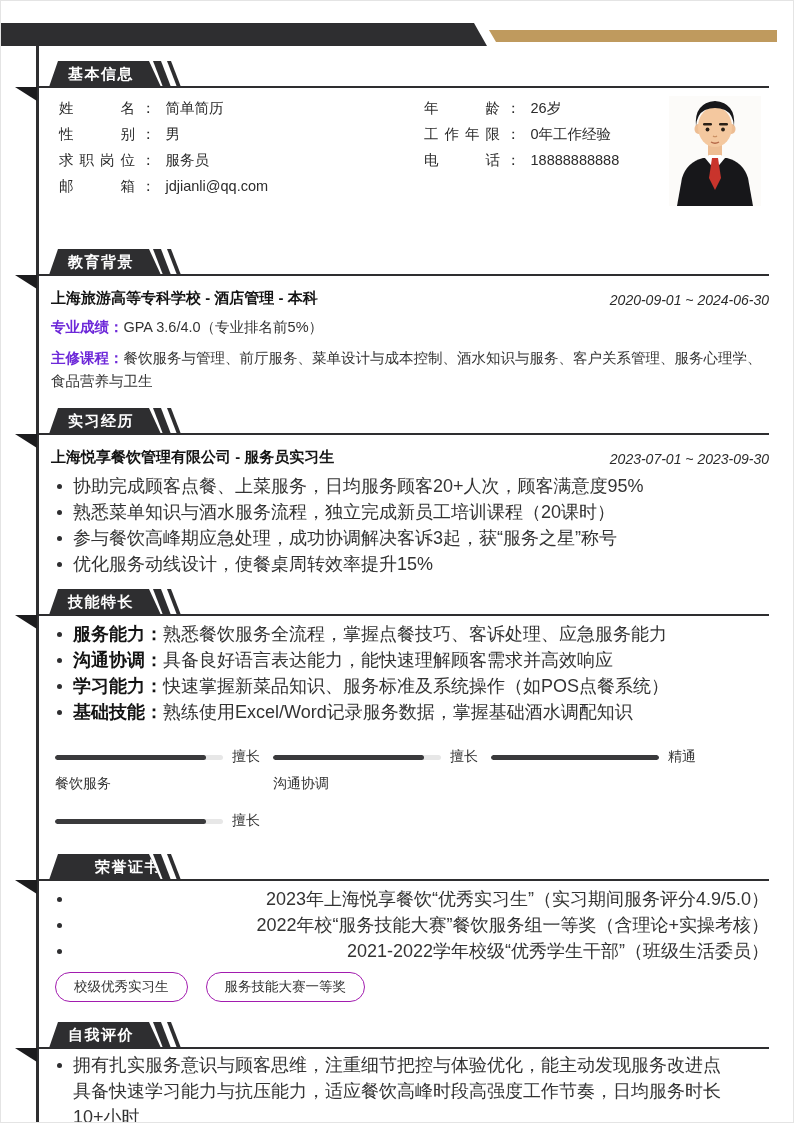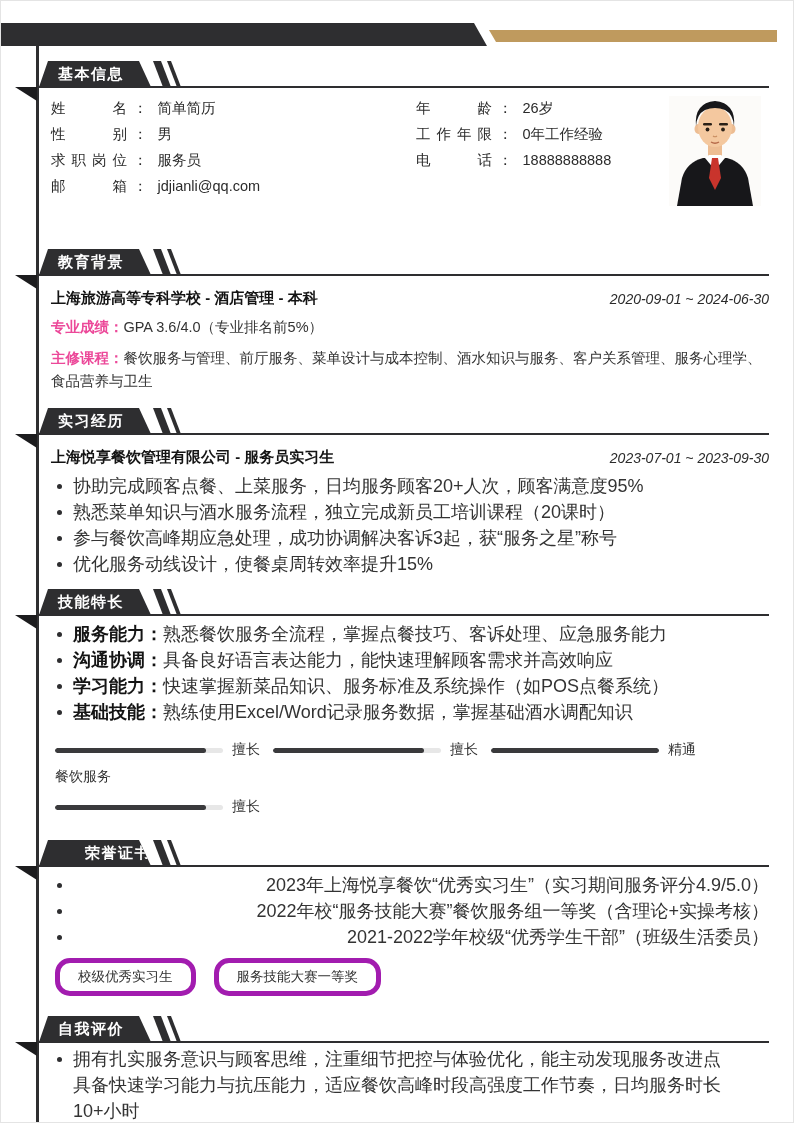--- a/index.html
+++ b/index.html
@@ -8,62 +8,62 @@
         font-family:"Liberation Sans","DejaVu Sans",sans-serif;color:#333;}
   
   .topbar-dark{position:absolute;top:22px;left:0;width:486px;height:23px;background:#2e2e30;
                clip-path:polygon(0 0,calc(100% - 13px) 0,100% 100%,0 100%);}
   .topbar-gold{position:absolute;top:29px;left:488px;width:288px;height:12px;background:#bf9a5e;
                clip-path:polygon(0 0,100% 0,100% 100%,7px 100%);}
   .vline{position:absolute;top:45px;bottom:0;left:35px;width:2.5px;background:#2e2e30;}
   
   .section{margin:0 24px 0 36px;position:relative;}
   .sec-head{position:relative;height:26px;}
-  .ribbon{position:absolute;left:2px;top:0;width:112px;height:26px;background:#2e2e30;
+  .ribbon{position:absolute;left:12px;top:0;width:112px;height:26px;background:#2e2e30;
           clip-path:polygon(9px 0,calc(100% - 12px) 0,100% 100%,0 100%);}
   .ribbon-text{display:block;padding-left:19px;line-height:26px;font-size:15px;font-weight:bold;
                color:#fff;letter-spacing:1.5px;}
   .stripe{position:absolute;top:0;height:26px;background:#2e2e30;transform:skewX(21deg);}
   .stripe.s1{left:121px;width:8px;}
   .stripe.s2{left:135px;width:4px;}
   .fold{position:absolute;left:-22px;top:26px;width:22px;height:14px;background:#1c1c1e;
         clip-path:polygon(0 0,100% 0,100% 100%);}
   .rule{position:absolute;left:0;right:0;bottom:-1px;height:2px;background:#2e2e30;}
   .sec-body{padding-left:14px;}
   
-  .info-grid{display:flex;padding-top:12px;}
+  .info-grid{display:flex;padding-top:12px;margin-left:8px;}
   .info-col.left{width:365px;}
   .info-col.right{flex:1;}
   .info-row{display:flex;align-items:baseline;height:26px;font-size:14.5px;}
   .info-label{display:inline-block;width:76px;text-align:justify;text-align-last:justify;color:#2b2b2b;}
   .info-colon{margin:0 10px 0 6px;color:#2b2b2b;}
   .info-value{color:#2b2b2b;}
   .photo{position:absolute;left:668px;top:95px;width:92px;height:110px;background:#fcfbf9;overflow:hidden;}
   
-  .entry-row{display:flex;justify-content:space-between;align-items:center;padding-top:14px;}
+  .entry-row{display:flex;justify-content:space-between;align-items:flex-end;padding-top:14px;}
   .entry-title{font-size:15px;font-weight:bold;color:#141414;}
   .entry-date{font-size:14px;color:#2b2b2b;font-style:italic;}
   .plain-line{font-size:14.5px;line-height:23px;margin-top:8px;color:#333;}
-  .plain-line .lbl{font-weight:bold;color:#ec4899;}
+  .plain-line .lbl{font-weight:bold;color:#6d28d9;}
   
   ul.bullets{list-style:none;margin:0;padding:6px 0 0 4px;}
   ul.bullets li{position:relative;padding-left:18px;line-height:26px;font-size:18px;color:#333;}
   ul.bullets li .dot{position:absolute;left:2px;top:11px;width:5px;height:5px;border-radius:50%;background:#2e2e30;}
   ul.bullets li .lead{font-weight:bold;color:#141414;}
   
   .bars{display:flex;flex-wrap:wrap;padding:16px 0 0 4px;}
   .bar-item{width:218px;margin-bottom:12px;}
-  .bar-line{display:flex;align-items:center;height:18px;}
+  .bar-line{display:flex;align-items:center;height:18px;margin-top:7px;}
   .bar-track{position:relative;width:168px;height:5px;border-radius:3px;background:#e7e7e7;overflow:hidden;}
   .bar-fill{display:block;height:100%;border-radius:3px;background:#3a3a3c;}
   .bar-level{margin-left:9px;font-size:14px;color:#333;}
   .bar-name{margin-top:9px;font-size:14px;color:#333;}
   
   .tags{display:flex;padding:8px 0 0 4px;}
-  .tag{display:inline-block;margin-right:18px;padding:5px 18px;border:5px solid #a21caf;
+  .tag{display:inline-block;margin-right:18px;padding:5px 18px;border:1px solid #a21caf;
        border-radius:15px;font-size:13.5px;color:#2f2f2f;background:#fff;}
   
   #sec-basic{margin-top:60px;}
   #sec-edu{margin-top:46px;}
   #sec-exp{margin-top:15px;}
   #sec-skill{margin-top:12px;}
   #sec-honor{margin-top:12px;text-align:right;}
   #sec-self{margin-top:20px;}
 </style>
 </head>
@@ -267,20 +267,21 @@
             <div class="bar-name">餐饮服务</div>
           </div>
 
           <div class="bar-item">
             <div class="bar-line">
               <span class="bar-track">
                 <span class="bar-fill" style="width: 90%;"></span>
               </span>
               <span class="bar-level">擅长</span>
             </div>
+            <div class="bar-name">沟通协调</div>
           </div>
 
           <div class="bar-item">
             <div class="bar-line">
               <span class="bar-track">
                 <span class="bar-fill" style="width: 100%;"></span>
               </span>
               <span class="bar-level">精通</span>
             </div>
           </div>

